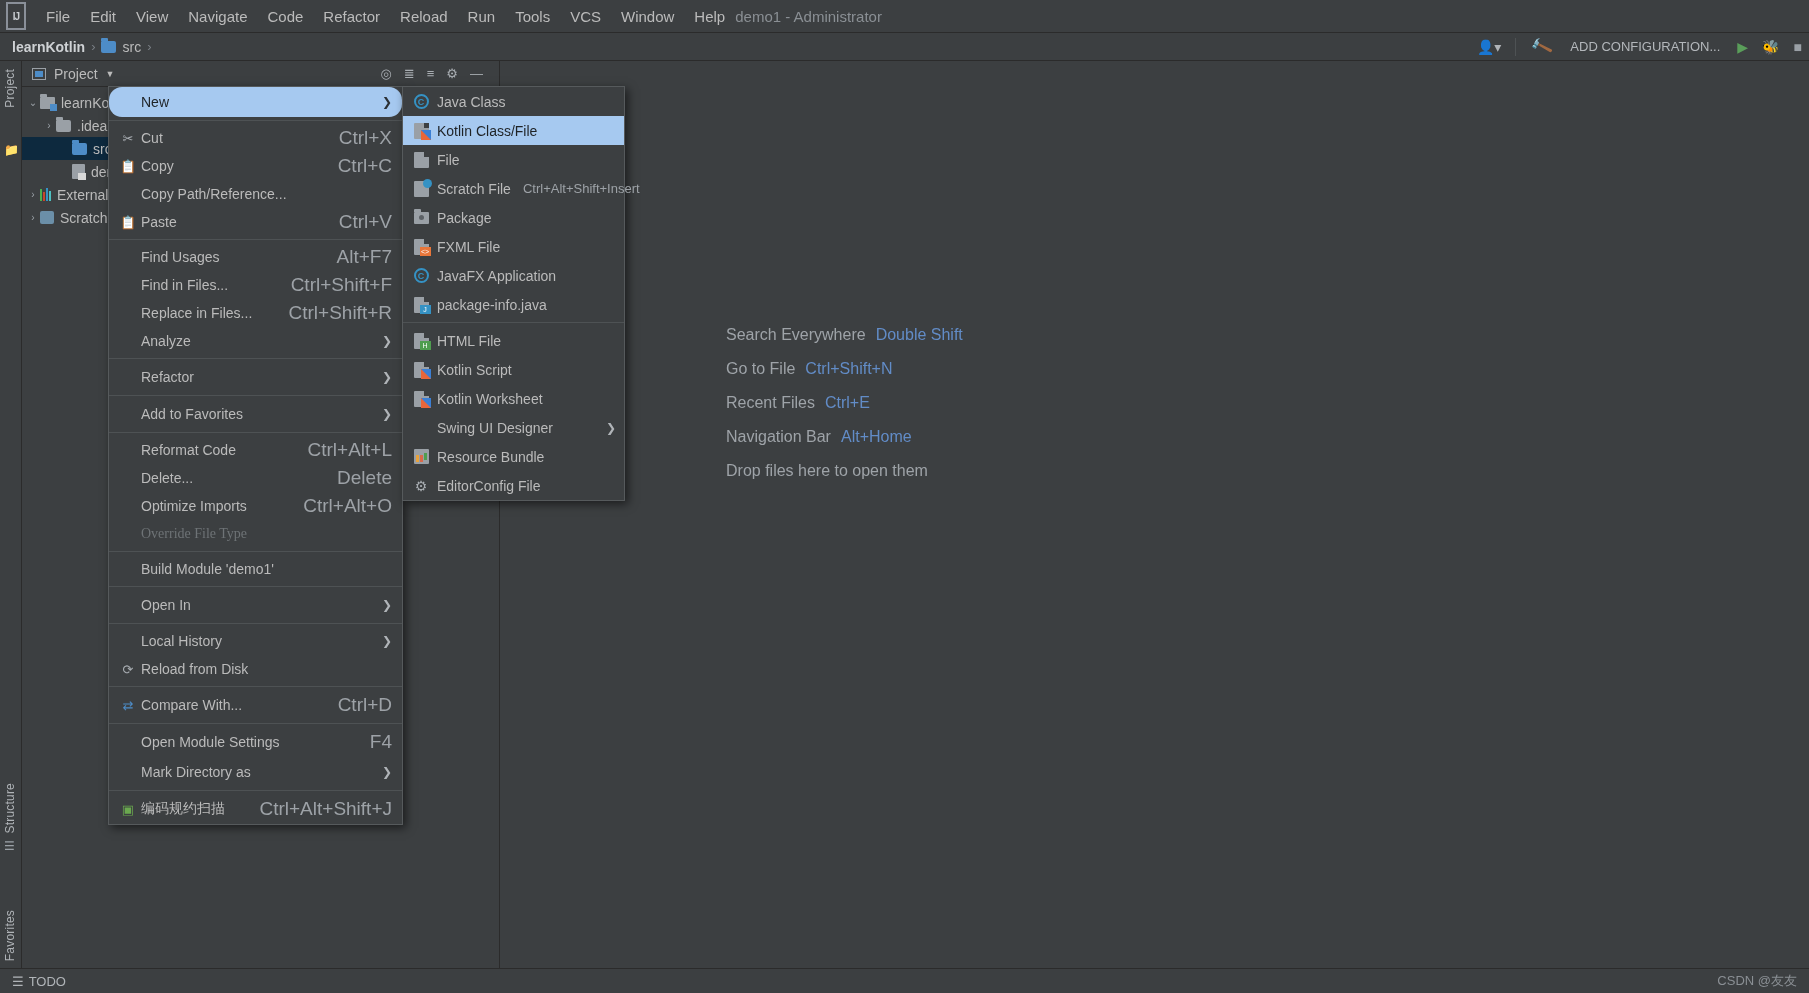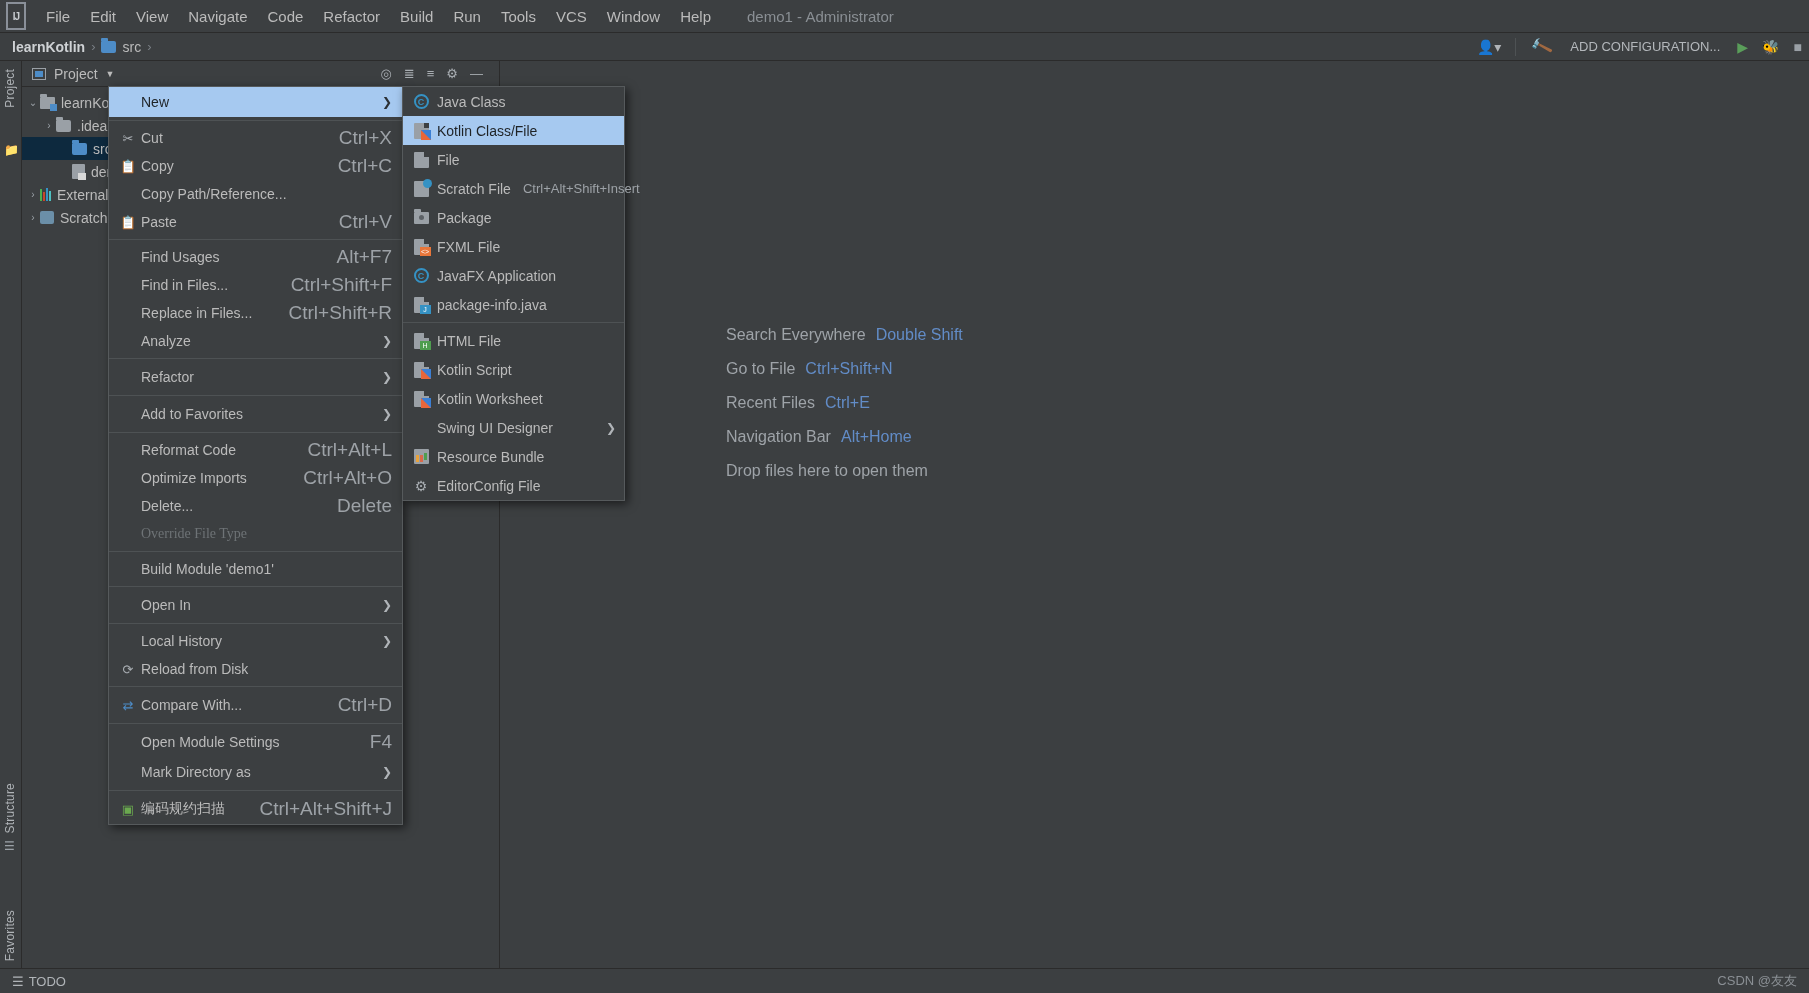--- a/index.html
+++ b/index.html
@@ -20,21 +20,21 @@
   }
   .ij-logo {
     width: 20px; height: 28px; margin-left: 6px; margin-right: 10px;
     border: 2px solid #8a9099; color: #c8ccd0; font-size: 10px; font-weight: bold;
     display: flex; align-items: center; justify-content: center; letter-spacing: -1px;
   }
   .menubar-item {
     color: #bbbbbb; font-size: 15px; padding: 3px 10px; cursor: default;
     white-space: nowrap;
   }
-  .win-title { color: #8a8f94; font-size: 15px; margin-left: 26px; white-space: nowrap; }
+  .win-title { color: #8a8f94; font-size: 15px; white-space: nowrap; }
 
   
   .navbar {
     position: absolute; top: 33px; left: 0; width: 1809px; height: 28px;
     background: #3c3f41; display: flex; align-items: center;
     border-bottom: 1px solid #2b2b2b;
   }
   .crumb { display: flex; align-items: center; color: #bbbbbb; font-size: 14px; }
   .crumb-proj { font-weight: bold; color: #cfd2d5; margin-left: 12px; }
   .crumb-sep { color: #7a7f85; margin: 0 6px; font-size: 13px; }
@@ -130,21 +130,21 @@
     position:absolute; top:86px; left:108px; width:295px;
     background:#3c3f41; border:1px solid #565a5c;
     box-shadow: 3px 3px 9px rgba(0,0,0,0.55);
     padding:0; z-index:40;
   }
   .mi {
     position:relative; display:flex; align-items:center; height:28px;
     color:#bbbbbb; font-size:14px; padding-left:10px; padding-right:10px; white-space:nowrap;
   }
   .mi.tall { height:30px; }
-  .mi.hl { background:#a6c9f0; color:#1f2326; }
+  .mi.hl { background:#a6c9f0; color:#1f2326;border-radius:13px; }
   .mi.disabled { color:#6e7376;font-family:Liberation Serif, serif; }
   .mi-ico {
     width:18px; flex:0 0 18px; text-align:center; color:#a8adb2; font-size:13px; margin-right:4px;
   }
   .mi-label { flex:1 1 auto; }
   .mi-key { color:#9da2a7; font-size:19px; margin-left:24px; }
   .mi-arrow { color:#b0b4b8; font-size:12px; margin-left:18px; }
   .mi.hl .mi-arrow { color:#2b3035; }
   .msep { height:1px; background:#4e5254; margin:3px 0; }
 
@@ -212,21 +212,21 @@
 <div class="app">
 
   <div class="menubar">
     <div class="ij-logo">IJ</div>
     <div class="menubar-item">File</div>
     <div class="menubar-item">Edit</div>
     <div class="menubar-item">View</div>
     <div class="menubar-item">Navigate</div>
     <div class="menubar-item">Code</div>
     <div class="menubar-item">Refactor</div>
-    <div class="menubar-item">Build</div>
+    <div class="menubar-item">Reload</div>
     <div class="menubar-item">Run</div>
     <div class="menubar-item">Tools</div>
     <div class="menubar-item">VCS</div>
     <div class="menubar-item">Window</div>
     <div class="menubar-item">Help</div>
     <div class="win-title">demo1 - Administrator</div>
   </div>
 
   <div class="navbar">
     <div class="crumb">
@@ -397,27 +397,27 @@
     </div>
     <div class="msep"></div>
 
     <div class="mi">
       <span class="mi-ico"></span>
       <span class="mi-label">Reformat Code</span>
       <span class="mi-key">Ctrl+Alt+L</span>
     </div>
     <div class="mi">
       <span class="mi-ico"></span>
+      <span class="mi-label">Delete...</span>
+      <span class="mi-key">Delete</span>
+    </div>
+    <div class="mi">
+      <span class="mi-ico"></span>
       <span class="mi-label">Optimize Imports</span>
       <span class="mi-key">Ctrl+Alt+O</span>
-    </div>
-    <div class="mi">
-      <span class="mi-ico"></span>
-      <span class="mi-label">Delete...</span>
-      <span class="mi-key">Delete</span>
     </div>
     <div class="mi disabled">
       <span class="mi-ico"></span>
       <span class="mi-label">Override File Type</span>
     </div>
     <div class="msep"></div>
 
     <div class="mi">
       <span class="mi-ico"></span>
       <span class="mi-label">Build Module 'demo1'</span>

